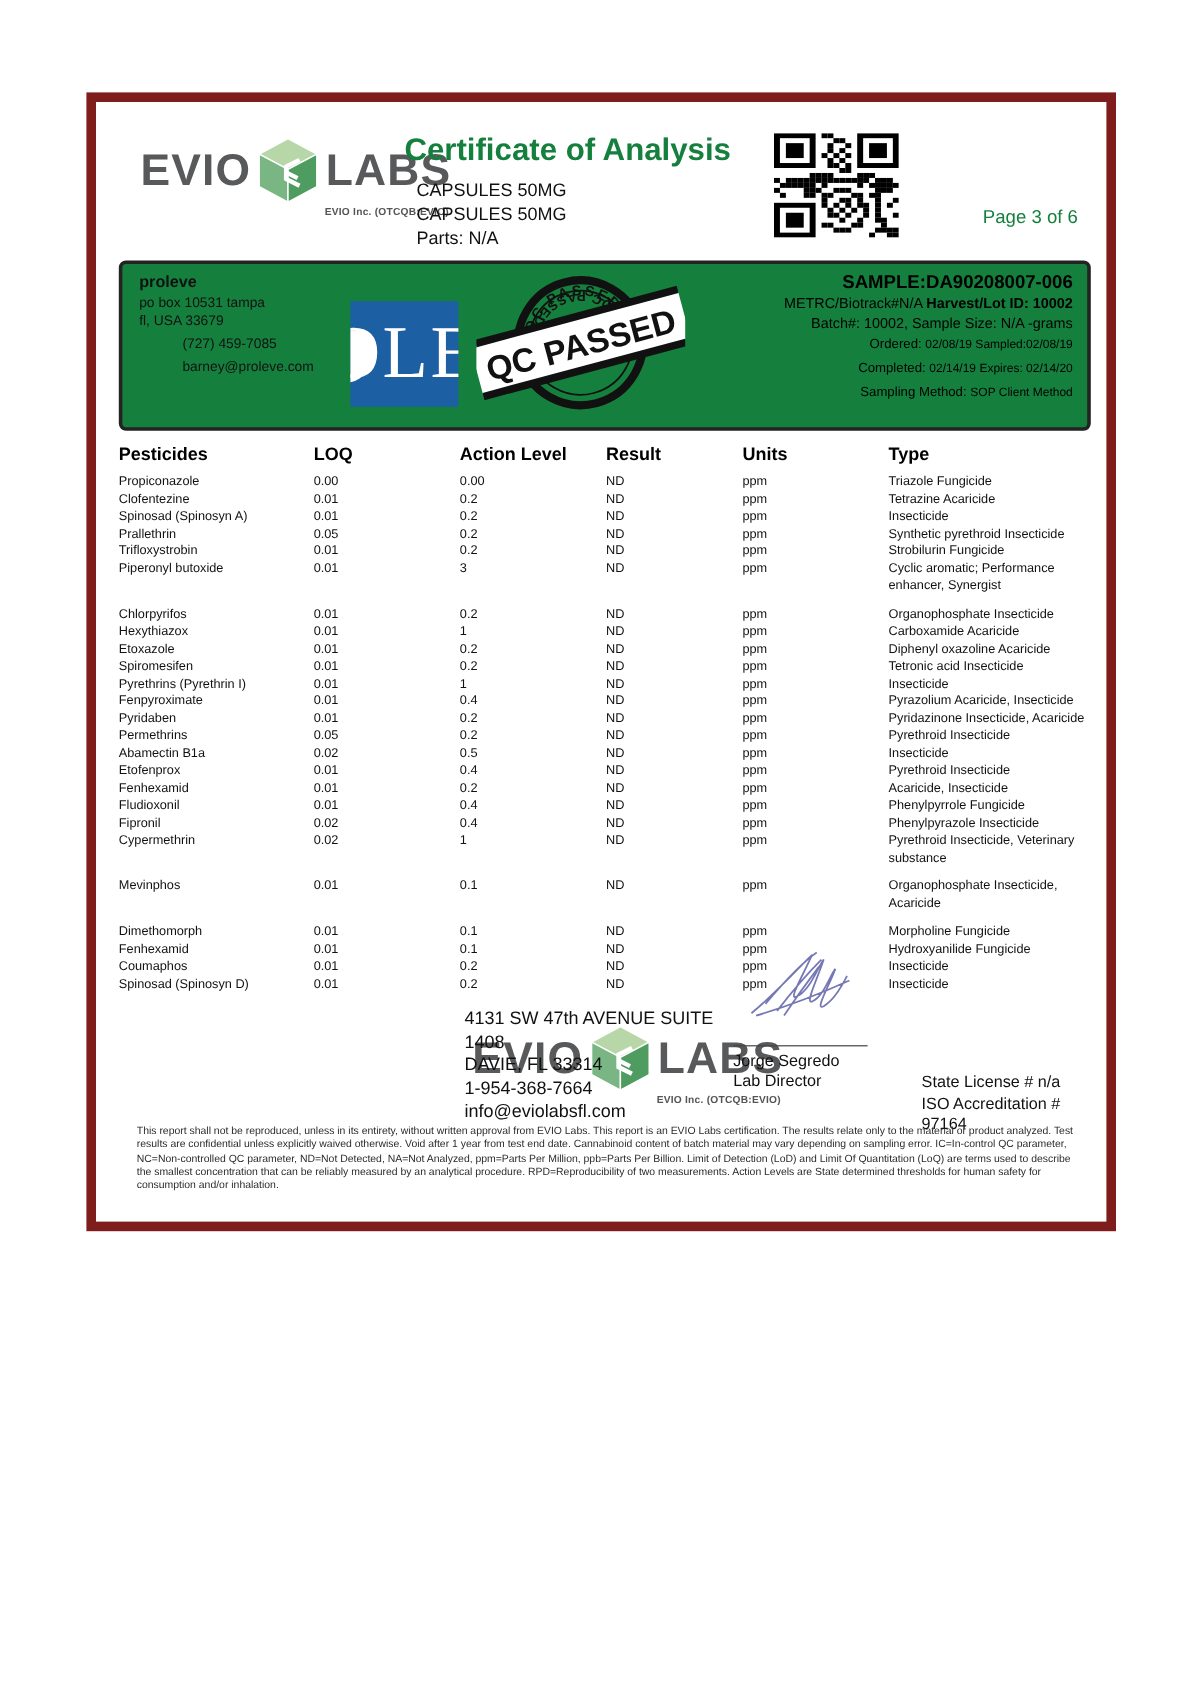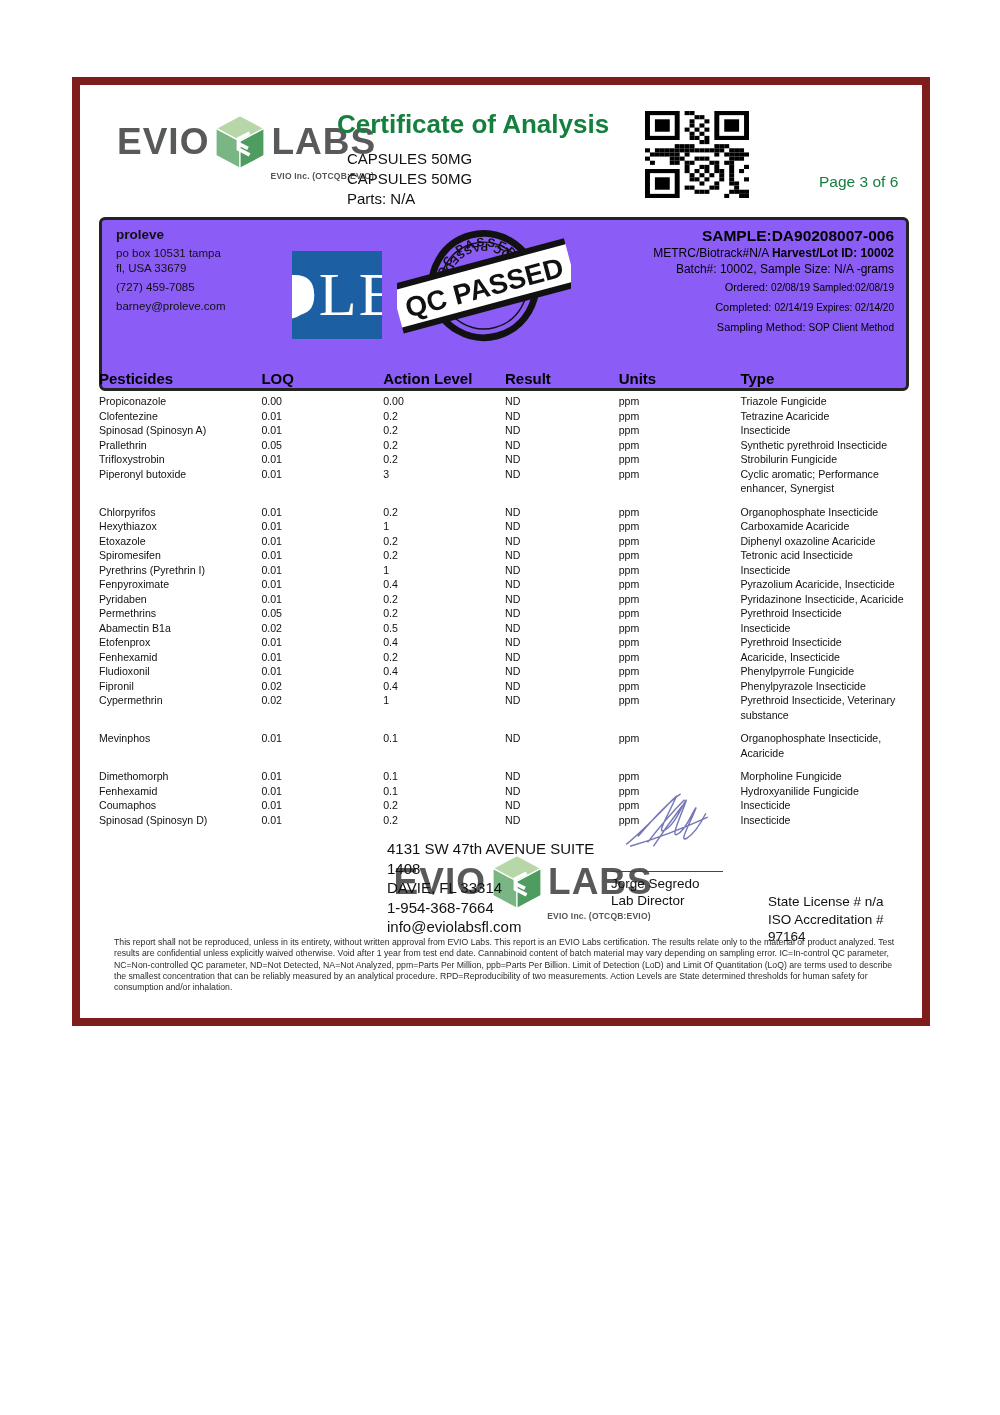--- a/index.html
+++ b/index.html
@@ -19,25 +19,25 @@
   .logo-header { left:37px; top:29px; }
   .logo-footer { left:50px; top:769px; }
 
   
   .cert-title { left:257px; top:24px; font-size:26px; font-weight:bold; color:#15803d; }
   .products { left:267px; top:64px; font-size:15px; line-height:20px; color:#111; }
   .qr { left:565px; top:26px; width:104px; height:87px; }
   .page-num { left:739px; top:88px; font-size:15.5px; font-weight:normal; color:#15803d; }
 
   
-  .info-box { left:19px; top:132px; width:810px; height:174px; border:3px solid #232323; border-radius:6px; background:#8b5cf6; }
+  .info-box { left:19px; top:132px; width:810px; height:142px; border:3px solid #232323; border-radius:6px; background:#15803d; }
   .info-box > * { position:absolute; }
   .client { left:14px; top:7px; font-size:11.5px; line-height:15px; color:#111; }
   .client .cname { font-size:13.5px; font-weight:bold; margin-bottom:4px; }
-  .client .gap { margin-top:4px; }
+  .client .gap { margin-top:4px;margin-left:36px; }
   .client-logo { left:190px; top:31px; width:90px; height:88px; background:#1d5fa3; overflow:hidden; }
   .client-logo span { position:absolute; left:-20px; top:8px; color:#fff; font-family:"Liberation Serif", serif; font-size:62px; letter-spacing:2px; }
   .client-logo .drop { position:absolute; left:-16px; top:24px; width:34px; height:44px; background:#fff; border-radius:50% 50% 50% 4px; transform:rotate(18deg); }
   .stamp { left:295px; top:1px; width:174px; height:133px; }
   .sample { right:12px; top:6px; text-align:right; color:#000; }
   .sample .l1 { font-size:15.5px; font-weight:bold; line-height:19px; }
   .sample .l2, .sample .l3 { font-size:12px; line-height:16px; }
   .sample .mix { line-height:18px; }
   .sample .lbl { font-size:11px; }
   .sample .val { font-size:10px; }

